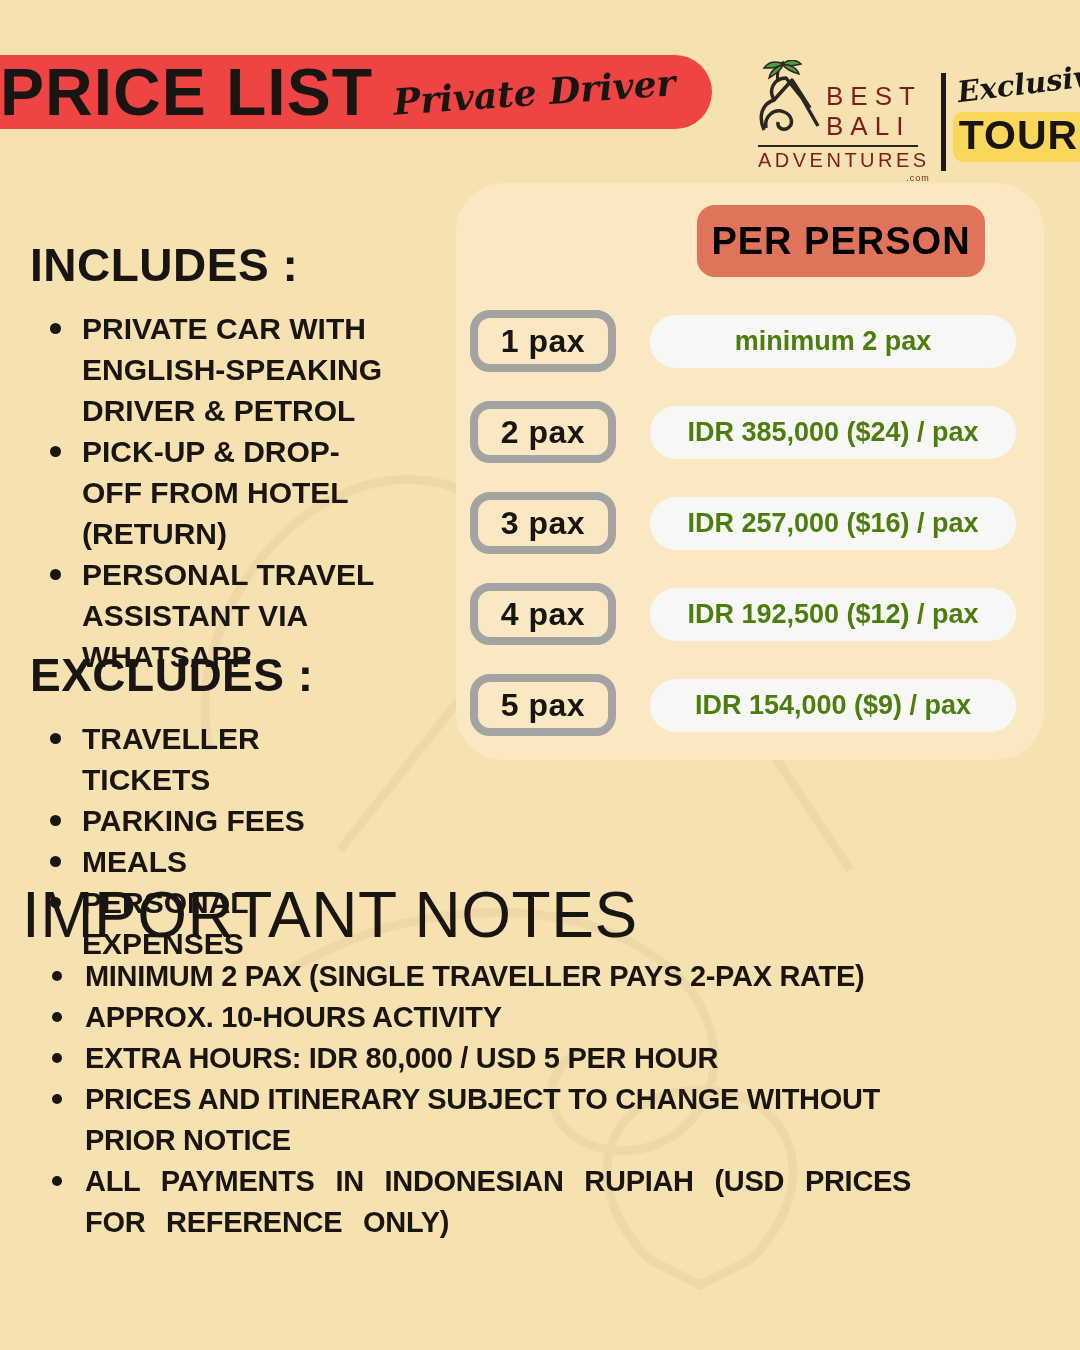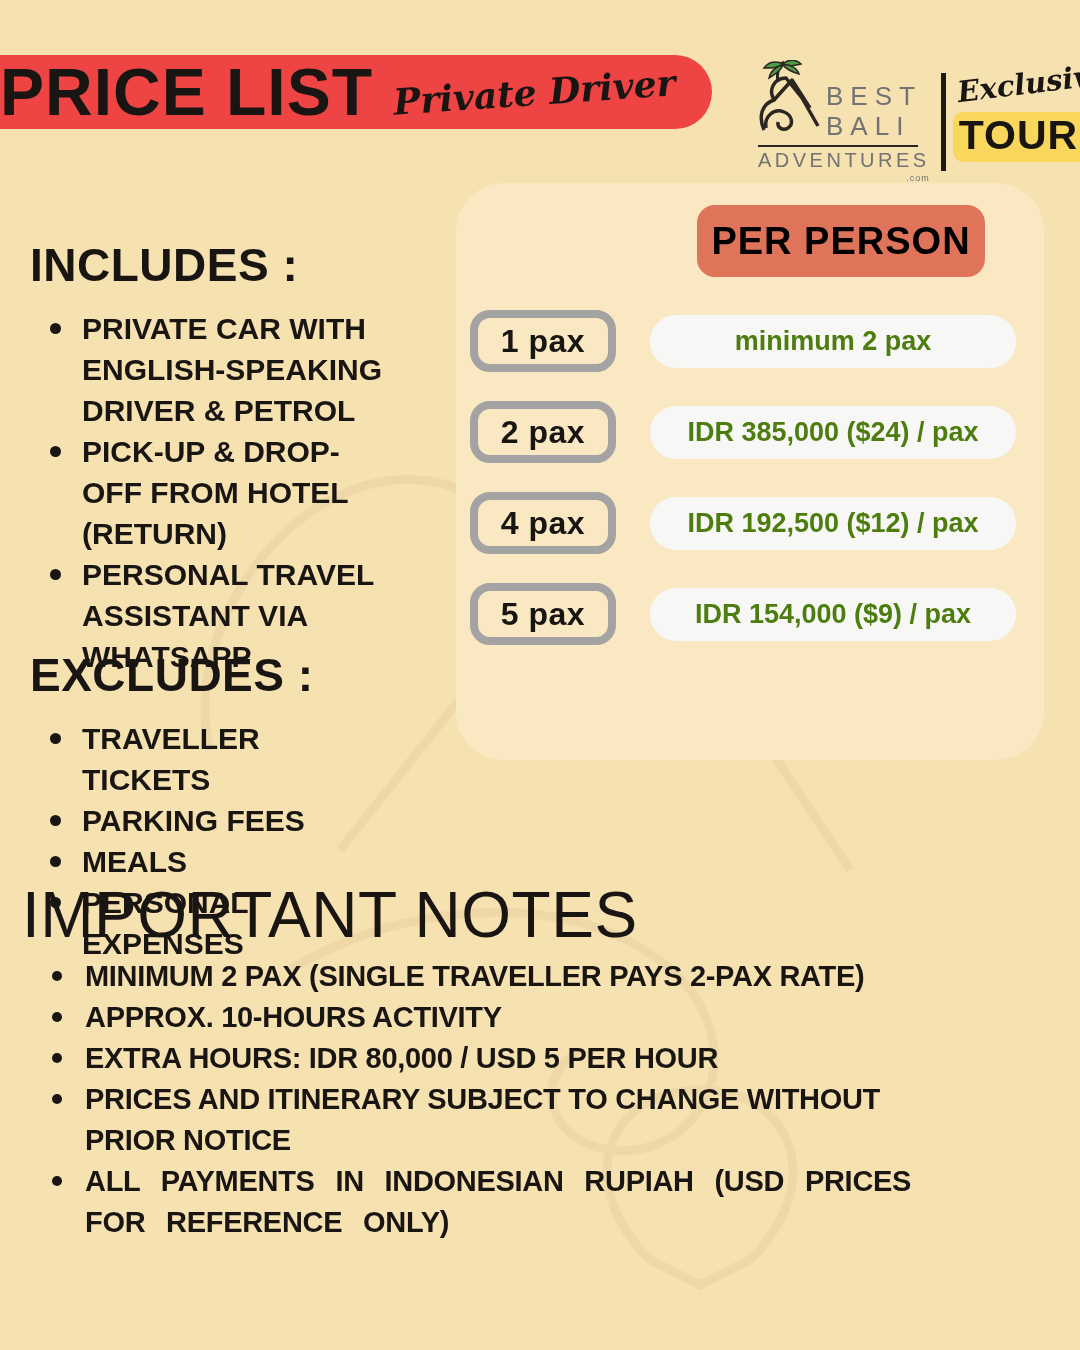--- a/index.html
+++ b/index.html
@@ -17,21 +17,21 @@
     background:#ef4444; border-radius:0 52px 52px 0;
     display:flex; align-items:center; box-sizing:border-box;
   }
   .title{font-size:66px; font-weight:800; letter-spacing:1px; white-space:nowrap;}
   .subtitle{
     margin-left:20px; font-family:"DejaVu Serif", serif; font-style:italic;
     font-size:36px; font-weight:700; transform:rotate(-4deg); white-space:nowrap;
   }
   
   .logo{position:absolute; left:758px; top:60px; display:flex; align-items:center;}
-  .logo-main{display:flex; flex-direction:column; color:#737373;}
+  .logo-main{display:flex; flex-direction:column; color:#7f1d1d;}
   .logo-top{display:flex; align-items:flex-end;}
   .logo-words{display:flex; flex-direction:column; font-size:26px; letter-spacing:7px; line-height:1.15; margin-left:2px;}
   .logo-rule{border-top:2px solid #2b2620; margin-top:3px; width:160px;}
   .logo-adv{font-size:20px; letter-spacing:3.5px; margin-top:2px;}
   .logo-com{font-size:9px; letter-spacing:1px; align-self:flex-end; margin-top:1px;}
   .logo-divider{width:5px; height:98px; background:#1c1916; margin:0 11px;}
   .logo-tag{position:relative; width:152px; height:100px;}
   .tag-blob{position:absolute; left:-4px; top:40px; width:152px; height:50px;
     background:#f8d75c; border-radius:12px 30px 36px 14px;}
   .tag-script{position:absolute; left:0; top:-6px; font-family:"DejaVu Serif", serif;
@@ -160,20 +160,24 @@
   <div class="rows">
     <div class="price-row">
       <div class="pax-btn">1 pax</div>
       <div class="price-pill">minimum 2 pax</div>
     </div>
     <div class="price-row">
       <div class="pax-btn">2 pax</div>
       <div class="price-pill">IDR 385,000 ($24) / pax</div>
     </div>
     <div class="price-row">
+      <div class="pax-btn">3 pax</div>
+      <div class="price-pill">IDR 257,000 ($16) / pax</div>
+    </div>
+    <div class="price-row">
       <div class="pax-btn">4 pax</div>
       <div class="price-pill">IDR 192,500 ($12) / pax</div>
     </div>
     <div class="price-row">
       <div class="pax-btn">5 pax</div>
       <div class="price-pill">IDR 154,000 ($9) / pax</div>
     </div>
   </div>
 
   <h2 class="notes-heading">IMPORTANT NOTES</h2>

